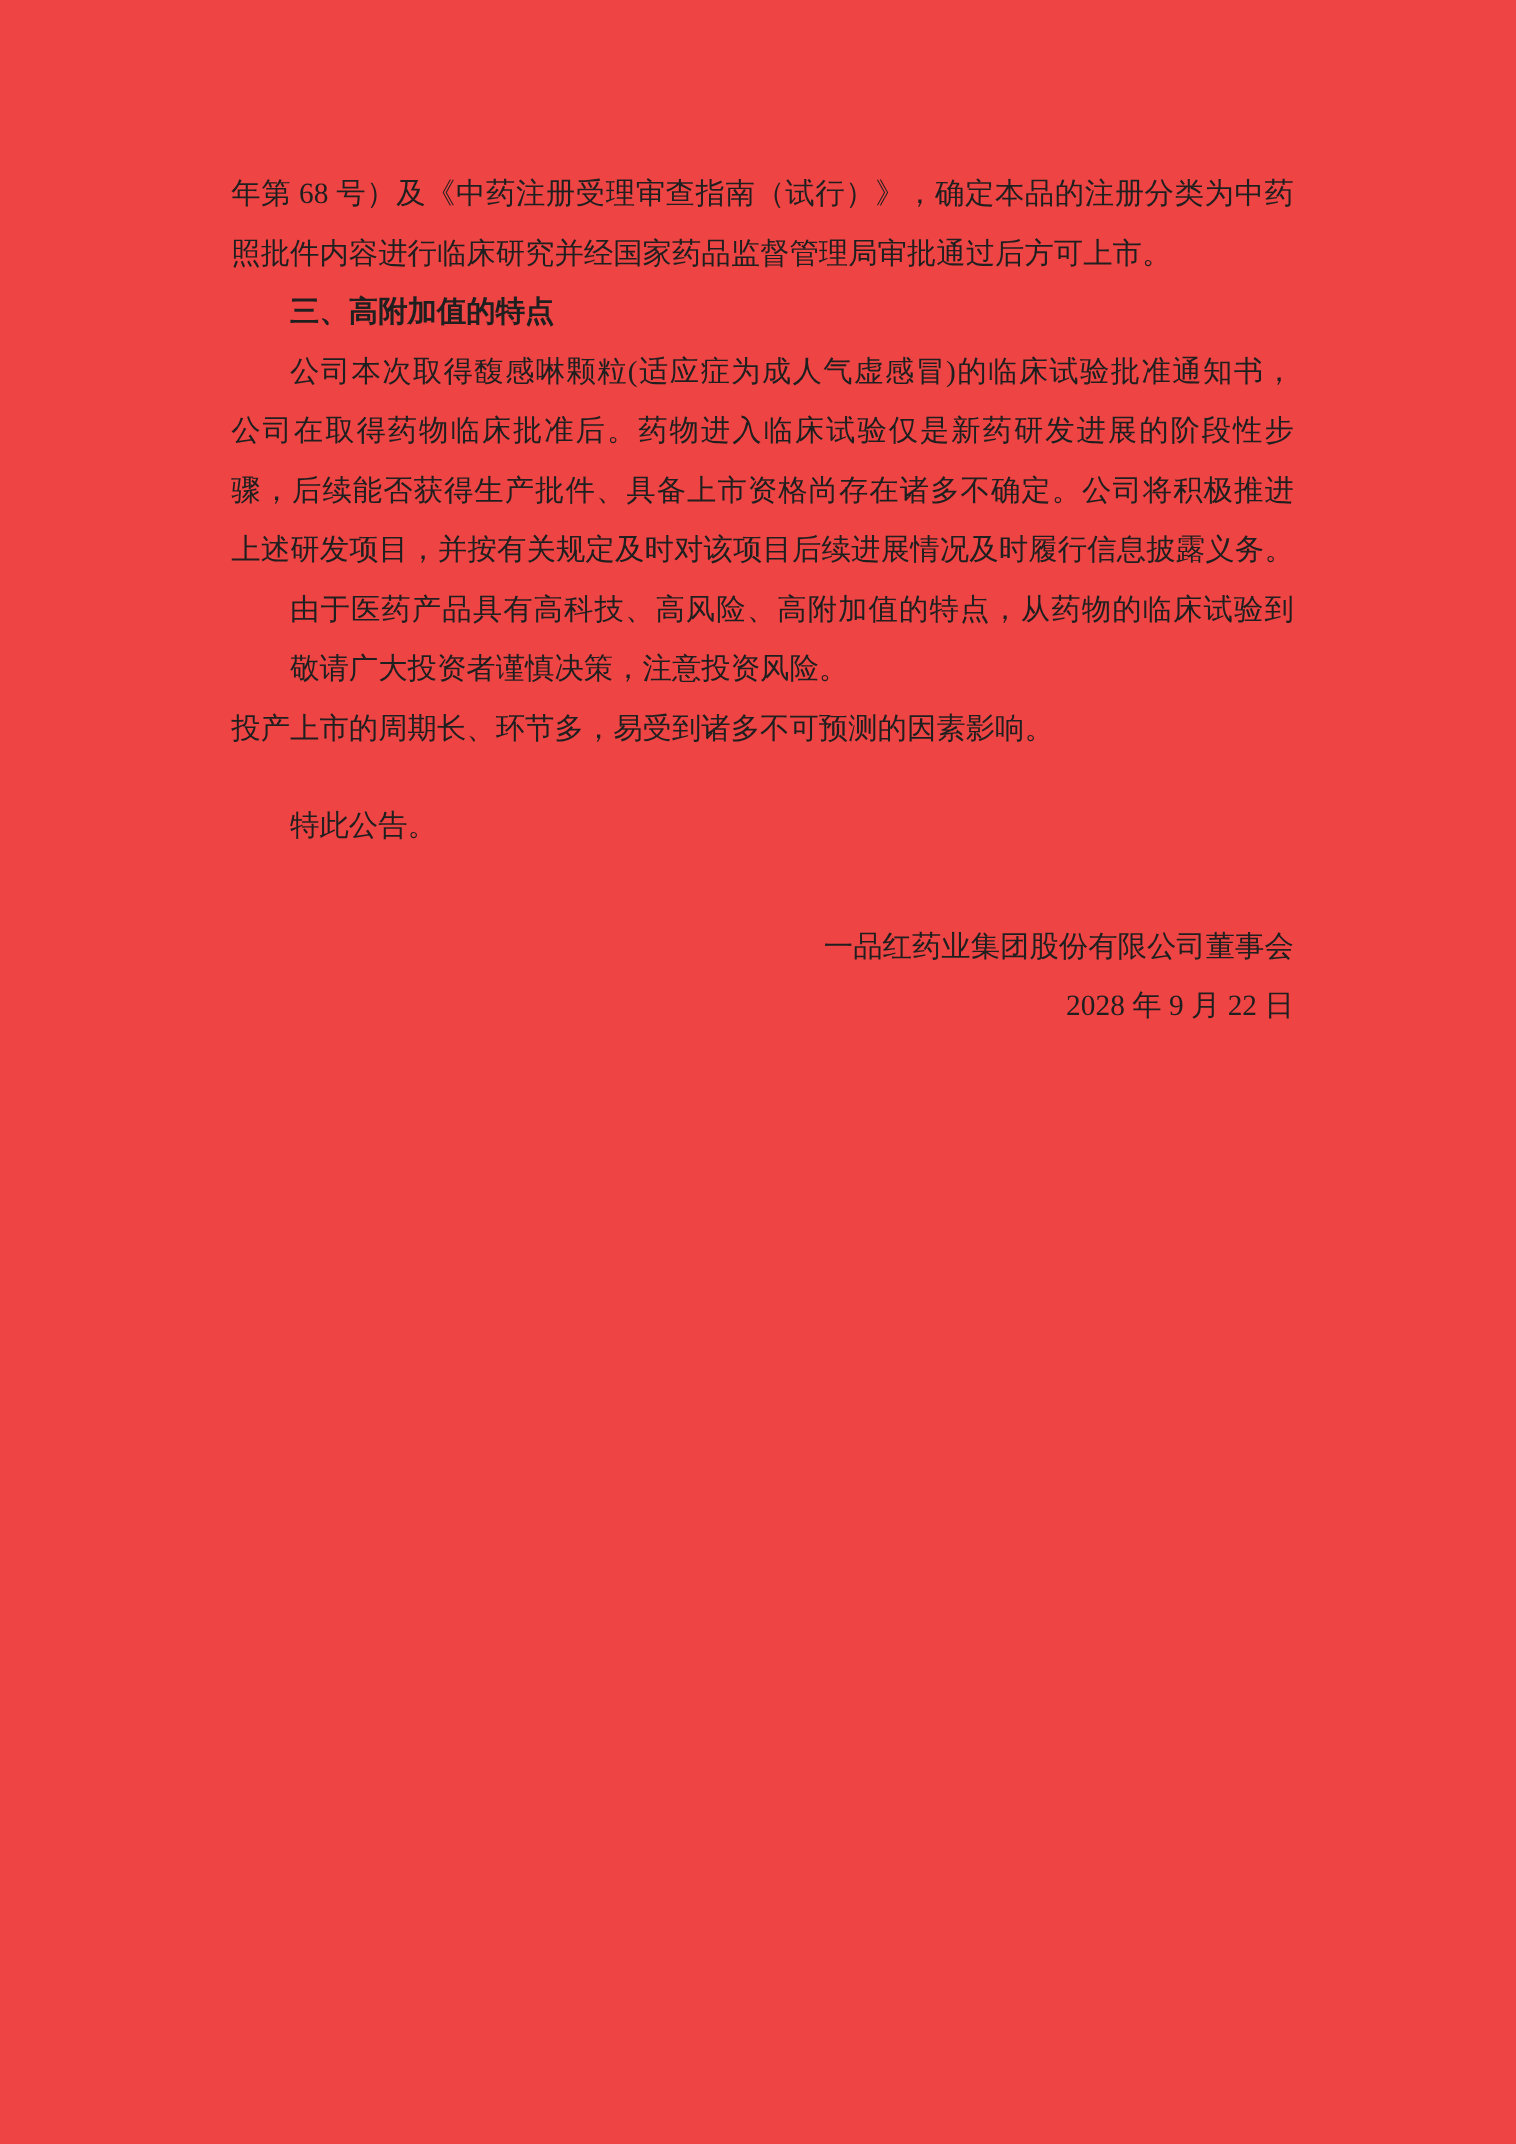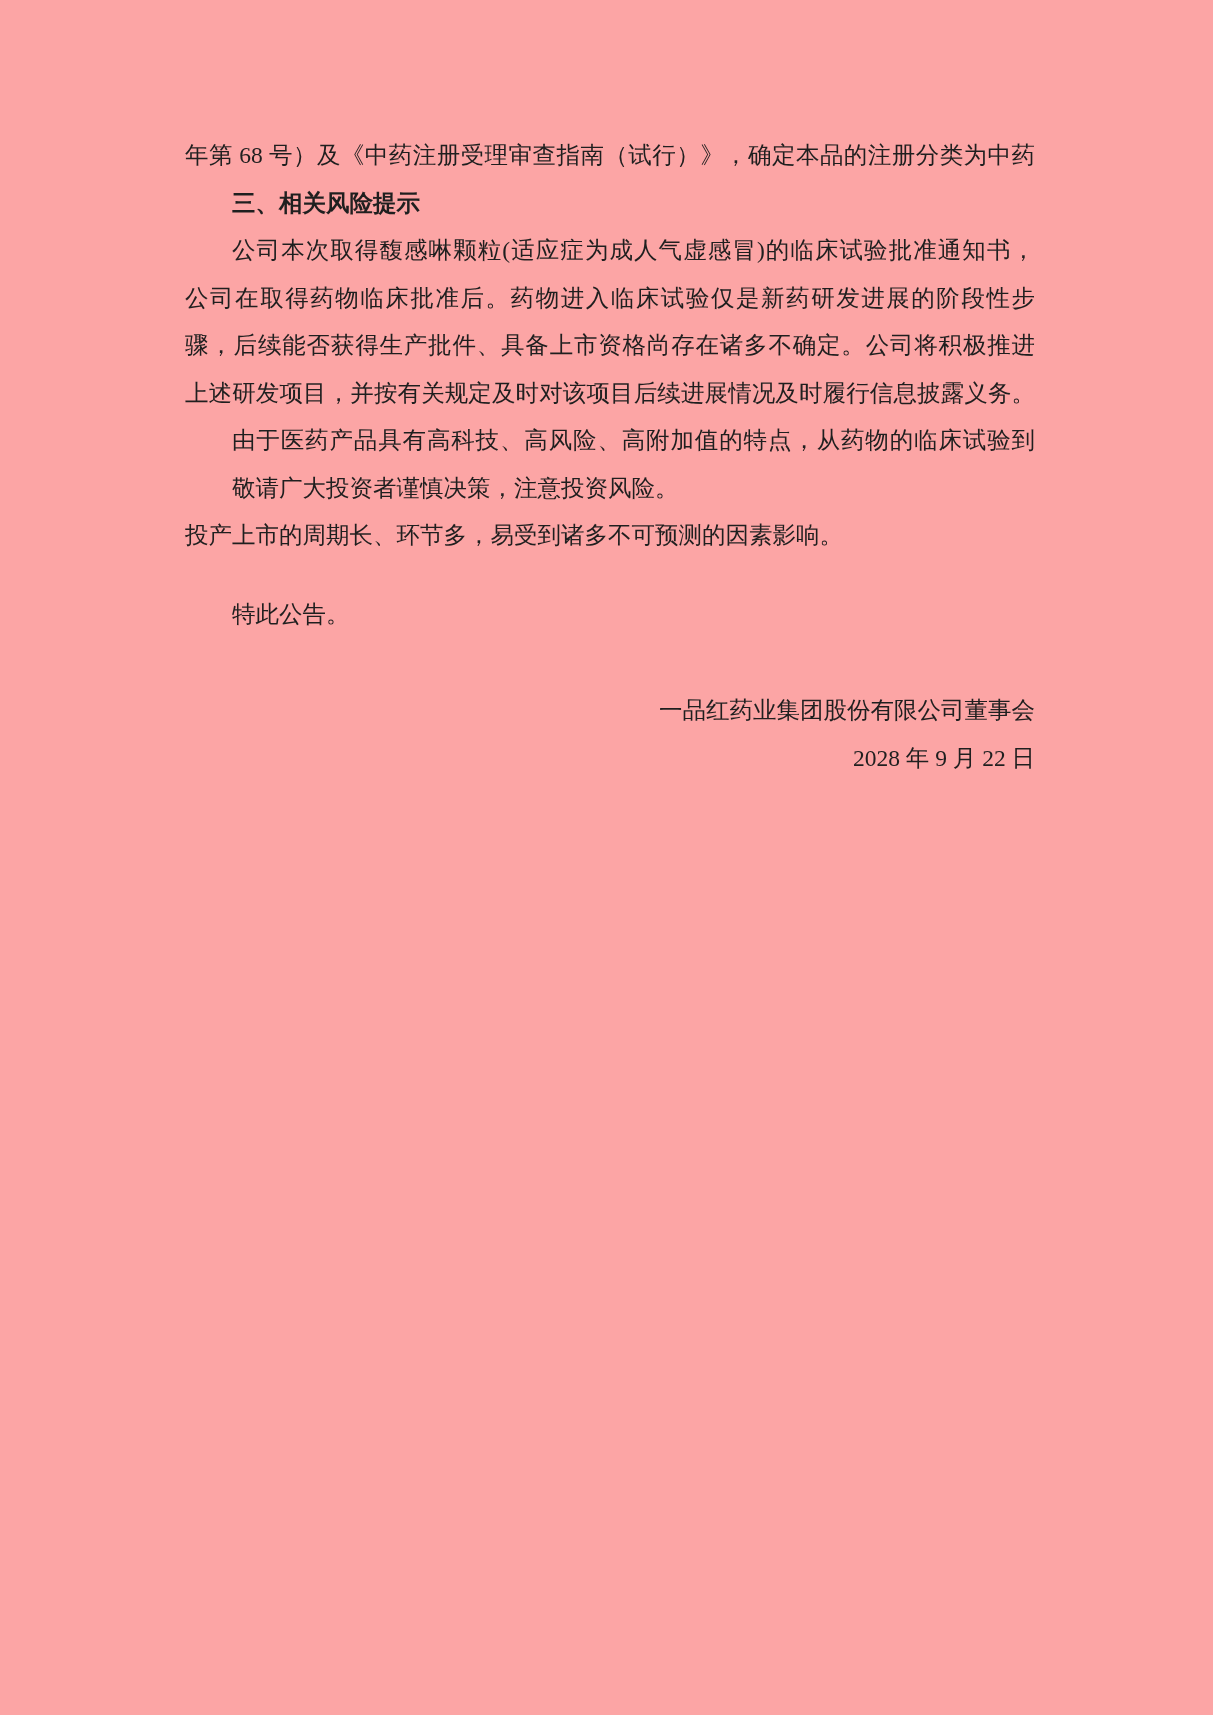--- a/index.html
+++ b/index.html
@@ -11,21 +11,21 @@
     position: relative;
     width: 1213px;
     height: 1715px;
     overflow: hidden;
     font-family: "Liberation Serif", "DejaVu Serif", serif;
     color: #1f1f1f;
   }
   .page {
     position: absolute;
     inset: 0;
-    background: #fca5a5;
+    background: #ef4444;
   }
   .content {
     position: absolute;
     left: 185px;
     top: 132px;
     width: 850px;
     font-size: 23.5px;
     line-height: 47.5px;
   }
   .line {
@@ -60,21 +60,22 @@
     white-space: nowrap;
   }
 </style>
 </head>
 <body>
 
 <div class="page">
   <div class="content">
     <div id="lines">
         <div class="line full">年第 68 号）及《中药注册受理审查指南（试行）》，确定本品的注册分类为中药</div>
-        <div class="line indent heading">三、相关风险提示</div>
+        <div class="line">照批件内容进行临床研究并经国家药品监督管理局审批通过后方可上市。</div>
+        <div class="line indent heading">三、高附加值的特点</div>
         <div class="line indent full">公司本次取得馥感啉颗粒(适应症为成人气虚感冒)的临床试验批准通知书，</div>
         <div class="line full">公司在取得药物临床批准后。药物进入临床试验仅是新药研发进展的阶段性步</div>
         <div class="line full">骤，后续能否获得生产批件、具备上市资格尚存在诸多不确定。公司将积极推进</div>
         <div class="line full">上述研发项目，并按有关规定及时对该项目后续进展情况及时履行信息披露义务。</div>
         <div class="line indent full">由于医药产品具有高科技、高风险、高附加值的特点，从药物的临床试验到</div>
         <div class="line indent">敬请广大投资者谨慎决策，注意投资风险。</div>
         <div class="line">投产上市的周期长、环节多，易受到诸多不可预测的因素影响。</div>
         <div class="line indent gap-before">特此公告。</div>
       </div>
     <div class="sig-block">

